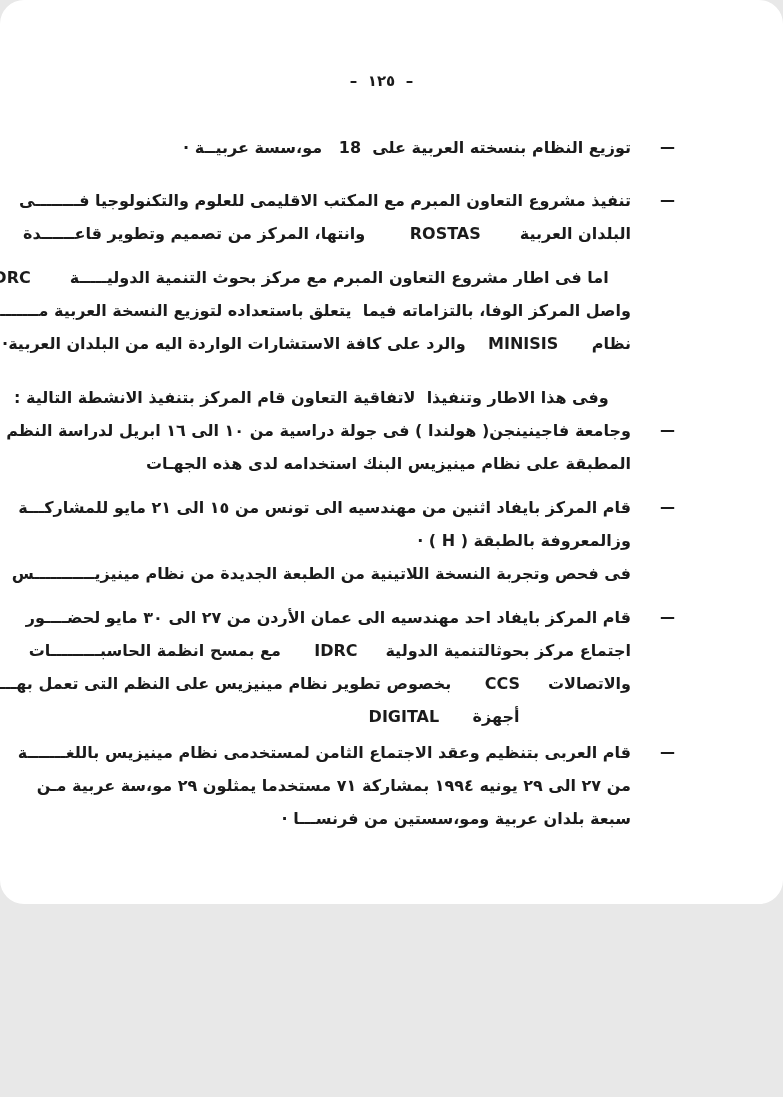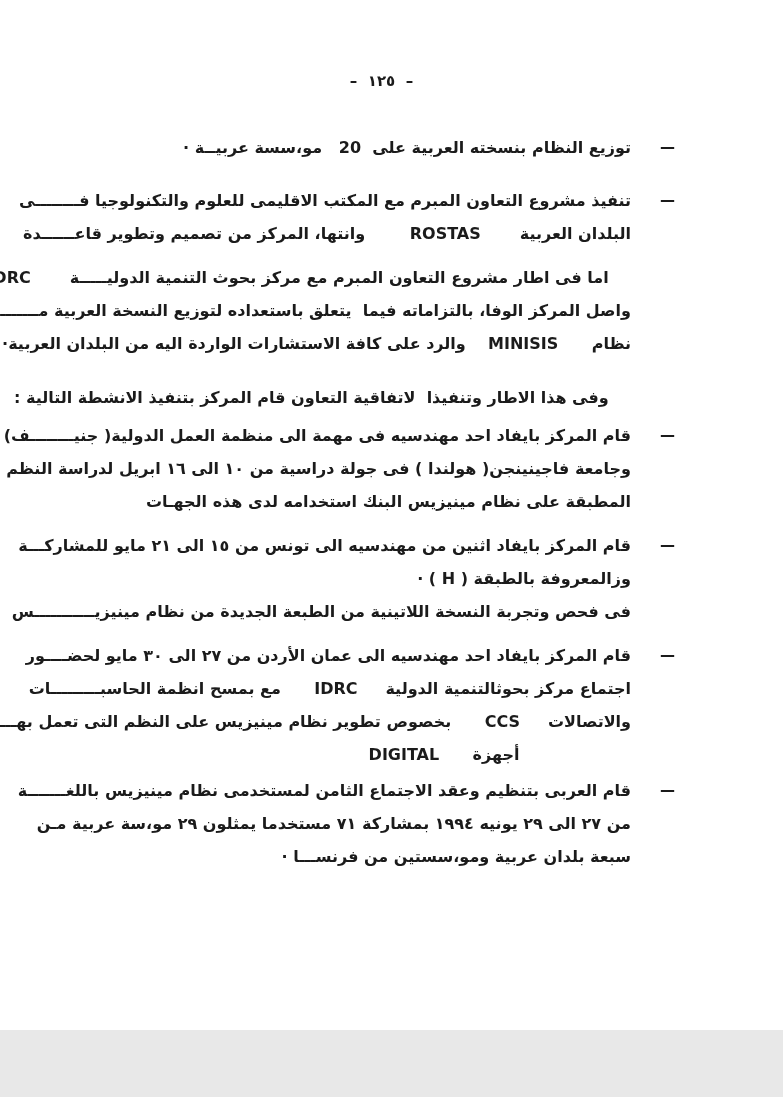--- a/index.html
+++ b/index.html
@@ -1,23 +1,24 @@
 <!DOCTYPE html>
 <html lang="ar"><head>
 <meta charset="utf-8">
 <style>
   html,body { margin:0; padding:0; background:#e8e8e8; }
   .page {
     position:relative;
-    width:783px; height:1030px;
+    width:783px; height:904px;
     margin:0 auto;
     background:#ffffff;
     overflow:hidden;
     font-family:"DejaVu Sans", sans-serif;
     color:#1b1b1b;
+    border-radius:24px;
   }
   .page-number {
     position:absolute;
     top:72px; left:0; right:20px;
     text-align:center;
     font-size:15px;
     font-weight:700;
     white-space:pre;
     letter-spacing:1px;
   }
@@ -28,21 +29,21 @@
     width:545px;
     direction:rtl;
     text-align:right;
     font-size:16px;
     font-weight:700;
   }
   .para { position:relative; }
   .mb20 { margin-bottom:20px; }
   .mb11 { margin-bottom:11px; }
   .mb21 { margin-bottom:21px; }
-  .mb5  { margin-bottom:5px; }
+  .mb5  { }
   .mb3  { margin-bottom:3px; }
   .line {
     white-space:pre;
     line-height:33px;
     min-height:33px;
   }
   .dash {
     position:absolute;
     right:-44px;
     top:0;
@@ -55,42 +56,41 @@
 <body>
 
 <div class="page">
 
   <div class="page-number">–  ١٢٥  –</div>
 
   <div class="content">
 
     <div class="para mb20">
       <span class="dash">—</span>
-      <div class="line">توزيع النظام بنسخته العربية على  20   مو،سسة عربيــة ·</div>
+      <div class="line">توزيع النظام بنسخته العربية على  18   مو،سسة عربيــة ·</div>
     </div>
 
     <div class="para mb11">
       <span class="dash">—</span>
       <div class="line">تنفيذ مشروع التعاون المبرم مع المكتب الاقليمى للعلوم والتكنولوجيا فــــــــى</div>
       <div class="line">البلدان العربية       ROSTAS        وانتها، المركز من تصميم وتطوير قاعــــــدة</div>
     </div>
 
     <div class="para mb21">
       <div class="line">    اما فى اطار مشروع التعاون المبرم مع مركز بحوث التنمية الدوليـــــة       IDRC</div>
       <div class="line">واصل المركز الوفا، بالتزاماته فيما  يتعلق باستعداده لتوزيع النسخة العربية مــــــــن</div>
       <div class="line">نظام      MINISIS    والرد على كافة الاستشارات الواردة اليه من البلدان العربية·</div>
     </div>
 
     <div class="para mb5">
       <div class="line">    وفى هذا الاطار وتنفيذا  لاتفاقية التعاون قام المركز بتنفيذ الانشطة التالية :</div>
     </div>
 
     <div class="para mb11">
       <span class="dash">—</span>
-      <div class="line">قام المركز بايفاد احد مهندسيه فى مهمة الى منظمة العمل الدولية( جنيــــــــف)</div>
       <div class="line">وجامعة فاجينينجن( هولندا ) فى جولة دراسية من ١٠ الى ١٦ ابريل لدراسة النظم</div>
       <div class="line">المطبقة على نظام مينيزيس البنك استخدامه لدى هذه الجهـات</div>
     </div>
 
     <div class="para mb11">
       <span class="dash">—</span>
       <div class="line">قام المركز بايفاد اثنين من مهندسيه الى تونس من ١٥ الى ٢١ مايو للمشاركـــة</div>
       <div class="line">وزالمعروفة بالطبقة ( H ) ·</div>
       <div class="line">فى فحص وتجربة النسخة اللاتينية من الطبعة الجديدة من نظام مينيزيـــــــــــس</div>
     </div>

